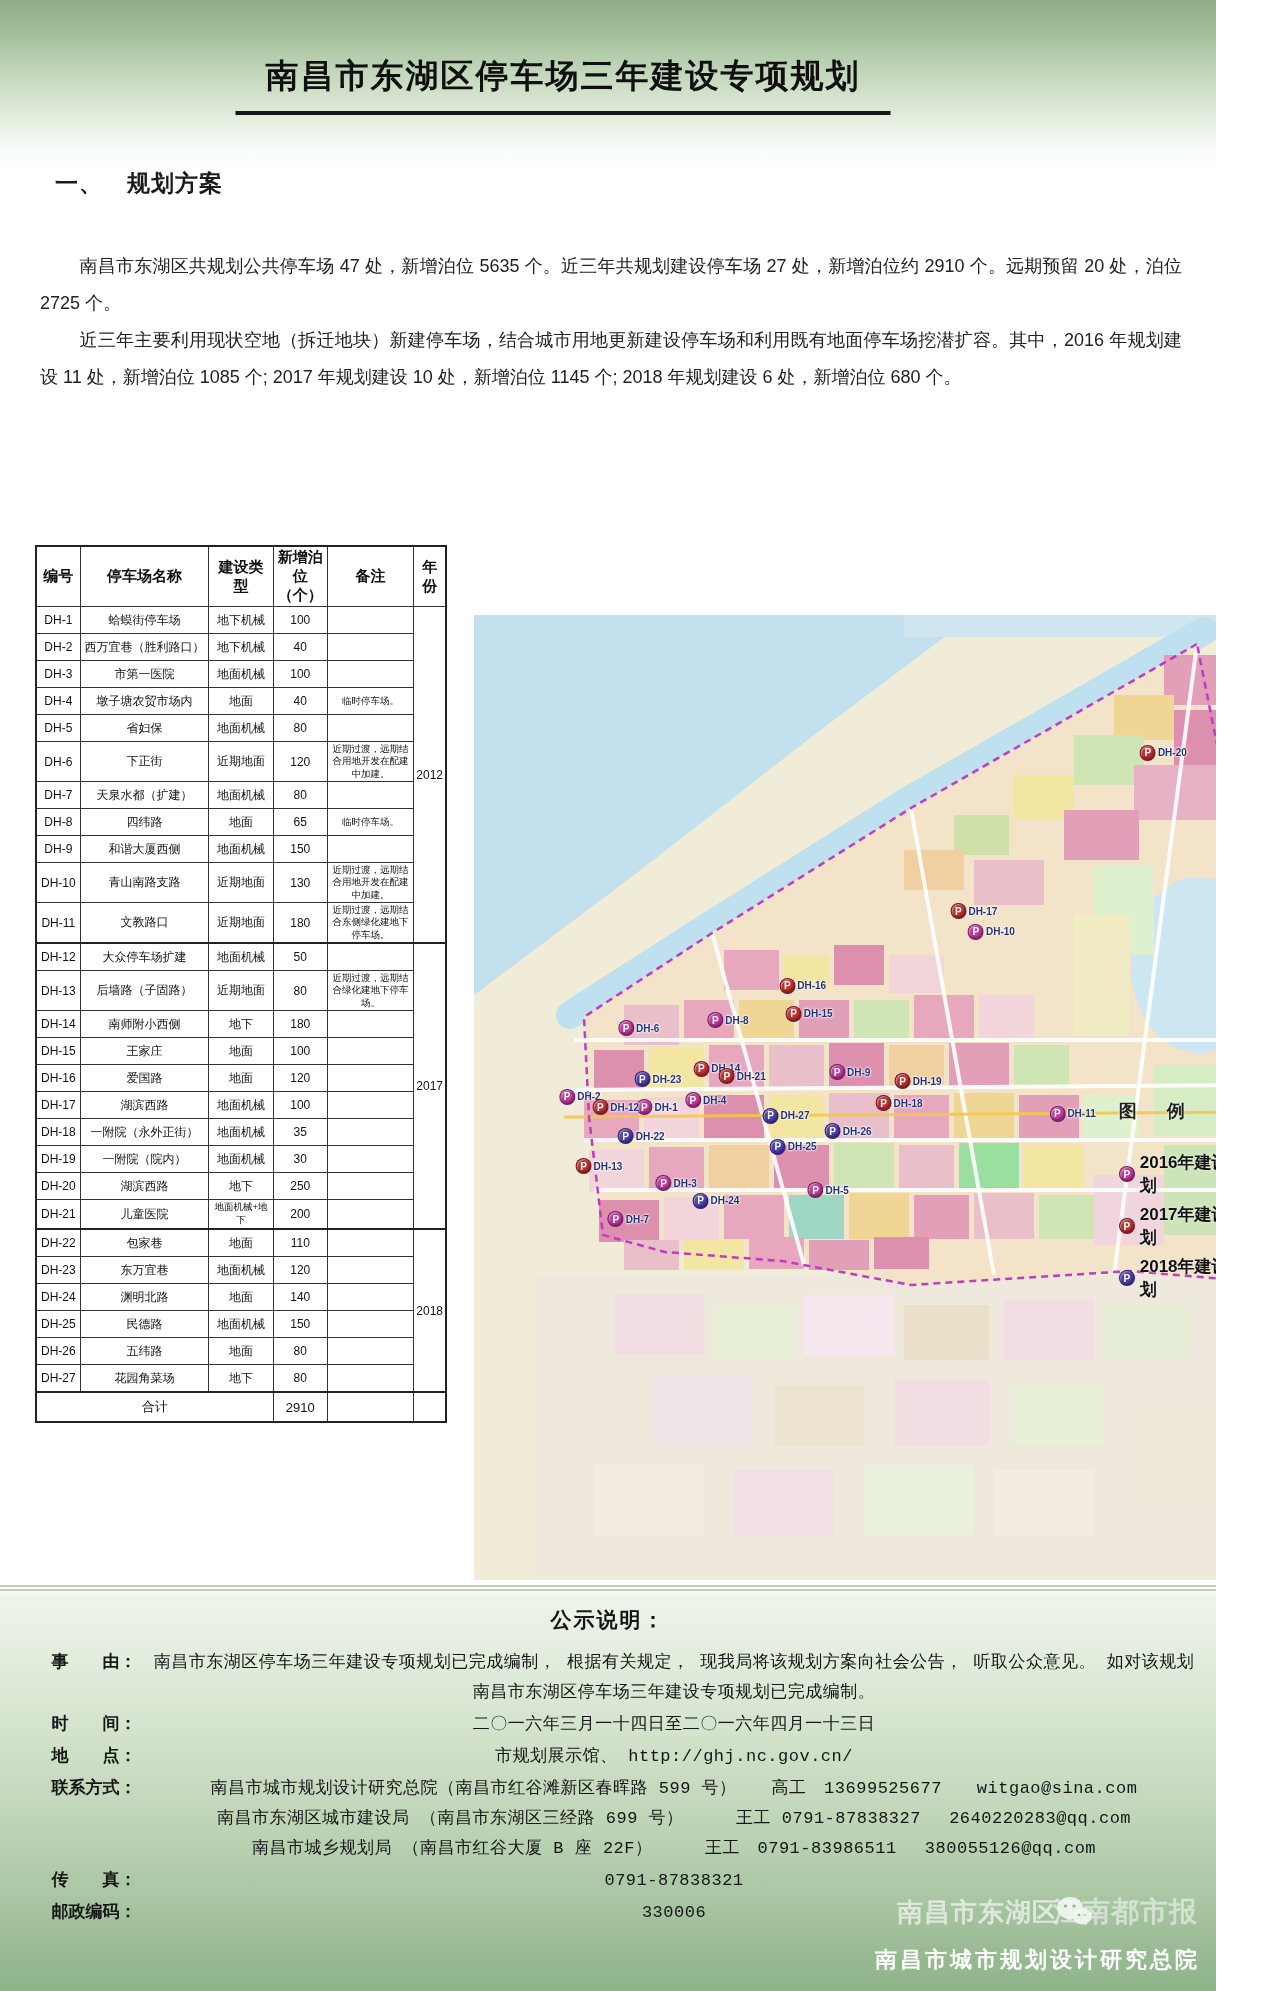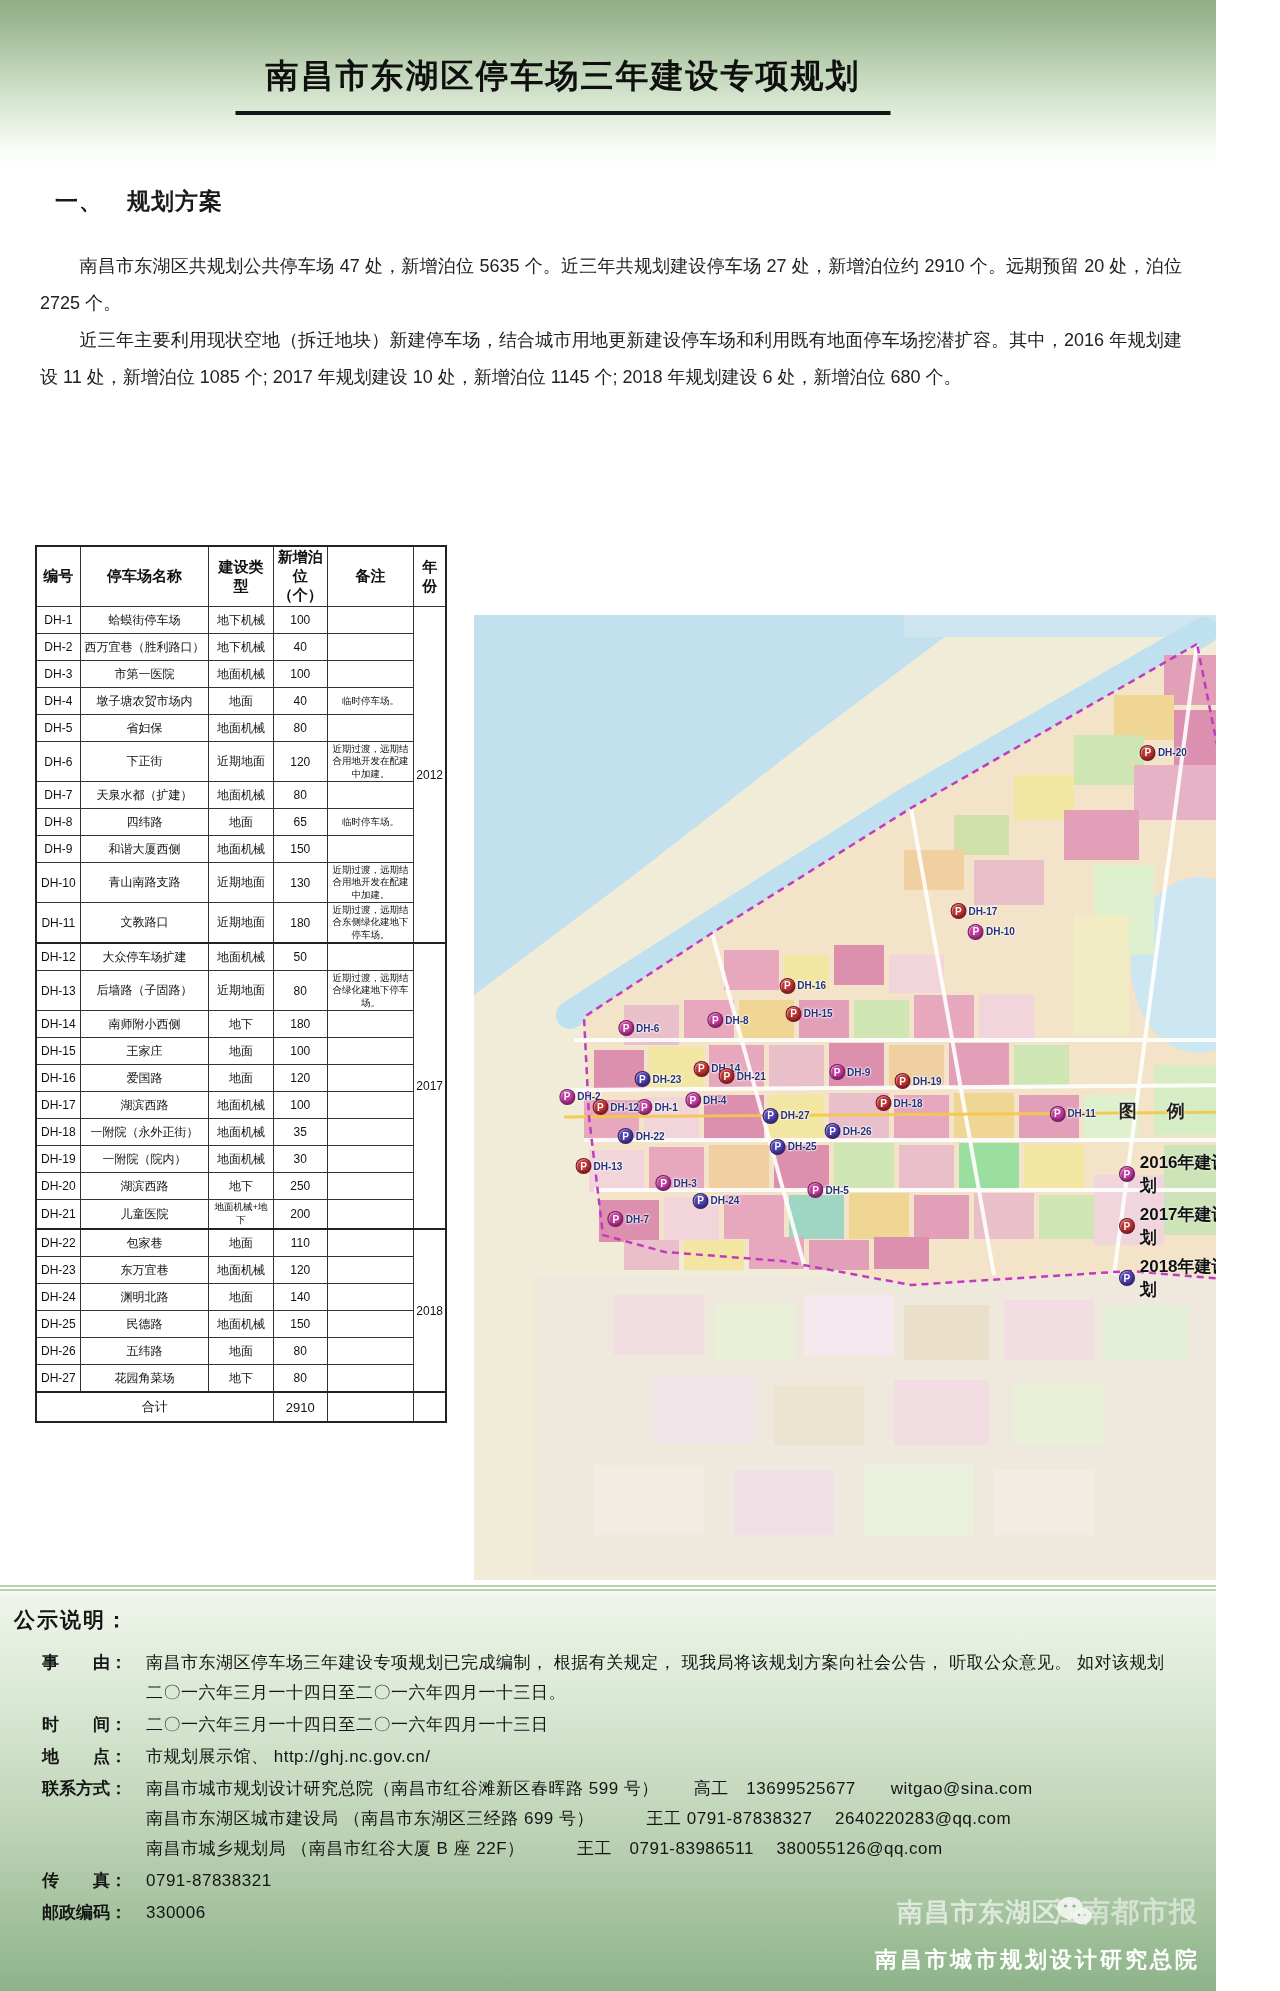--- a/index.html
+++ b/index.html
@@ -7,21 +7,21 @@
   .page{position:relative;width:1216px;height:1991px;overflow:hidden;
     background:linear-gradient(180deg,
       #8fae86 0px,#9fbb96 28px,#c2d6ba 72px,#e4eedf 120px,#fbfdfa 152px,#ffffff 175px,
       #ffffff 1586px,#eef4ea 1598px,#dcE9d6 1690px,#c0d5b8 1820px,#8db389 1991px);}
   
   .title-wrap{position:absolute;top:54px;left:50%;transform:translateX(calc(-50% - 45px));
     width:fit-content;}
   .main-title{font-size:33px;font-weight:700;letter-spacing:2px;color:#101010;
     padding:0 30px 12px 30px;border-bottom:4px solid #151515;white-space:nowrap;}
   
-  .sec-heading{position:absolute;left:55px;top:186px;font-size:23px;font-weight:700;letter-spacing:1px;}
+  .sec-heading{position:absolute;left:55px;top:168px;font-size:23px;font-weight:700;letter-spacing:1px;}
   .para{position:absolute;left:40px;right:34px;font-size:18px;line-height:37px;
     text-align:justify;text-indent:2.2em;color:#222;}
   .para1{top:248px;}
   .para2{top:322px;}
   
   .tablewrap{position:absolute;left:35px;top:545px;width:412px;}
   table.plan{border-collapse:collapse;width:412px;table-layout:fixed;
     border:2px solid #222;background:#fff;font-size:12px;color:#111;}
   table.plan th,table.plan td{border:1px solid #333;text-align:center;vertical-align:middle;
     padding:1px 2px;height:24px;overflow:hidden;}
@@ -47,21 +47,21 @@
   .legend{position:absolute;left:81%;top:50.2%;width:18%;z-index:4;}
   .legend-title{font-size:18px;font-weight:700;letter-spacing:6px;color:#222;margin-bottom:28px;
     text-shadow:0 0 3px #fff;}
   .legend-item{display:flex;align-items:center;gap:5px;margin-bottom:6px;}
   .legend-item .llabel{font-size:17px;font-weight:600;color:#111;text-shadow:0 0 2px #fff;}
   
   .divider{position:absolute;left:0;right:0;top:1585px;height:2px;background:#ffffff;
     border-top:2px solid #b9d2b1;border-bottom:2px solid #b9d2b1;}
   
   .notice{position:absolute;left:14px;right:14px;top:1602px;
-    font-family:Liberation Sans, sans-serif;color:#151515;}
+    font-family:Liberation Mono, monospace;color:#151515;text-align:center;}
   .notice-heading{font-size:21px;font-weight:700;letter-spacing:2px;margin:4px 0 14px 0;}
   .n-row{display:flex;align-items:flex-start;margin-bottom:2px;}
   .n-label{flex:0 0 104px;margin-left:28px;font-size:17px;font-weight:700;line-height:30px;white-space:pre;}
   .n-body{flex:1;}
   .n-line{font-size:17px;line-height:30px;letter-spacing:.5px;}
   
   .wm{position:absolute;right:18px;top:1893px;display:flex;align-items:center;gap:2px;
     color:#fff;opacity:.85;white-space:nowrap;}
   .wm-text1,.wm-text2{font-size:26px;font-weight:700;letter-spacing:1px;opacity:.75;}
   .wm-text2{margin-left:-38px;opacity:.6;font-size:28px;}
@@ -556,21 +556,21 @@
 
   <div class="divider"></div>
 
   <div class="notice">
     <div class="notice-heading">公示说明：</div>
     <div>
         <div class="n-row">
           <div class="n-label">事　　由：</div>
           <div class="n-body">
             <div class="n-line">南昌市东湖区停车场三年建设专项规划已完成编制， 根据有关规定， 现我局将该规划方案向社会公告， 听取公众意见。 如对该规划</div>
-            <div class="n-line">二〇一六年三月一十四日至二〇一六年四月一十三日。</div>
+            <div class="n-line">南昌市东湖区停车场三年建设专项规划已完成编制。</div>
           </div>
         </div>
         <div class="n-row">
           <div class="n-label">时　　间：</div>
           <div class="n-body">
             <div class="n-line">二〇一六年三月一十四日至二〇一六年四月一十三日</div>
           </div>
         </div>
         <div class="n-row">
           <div class="n-label">地　　点：</div>

